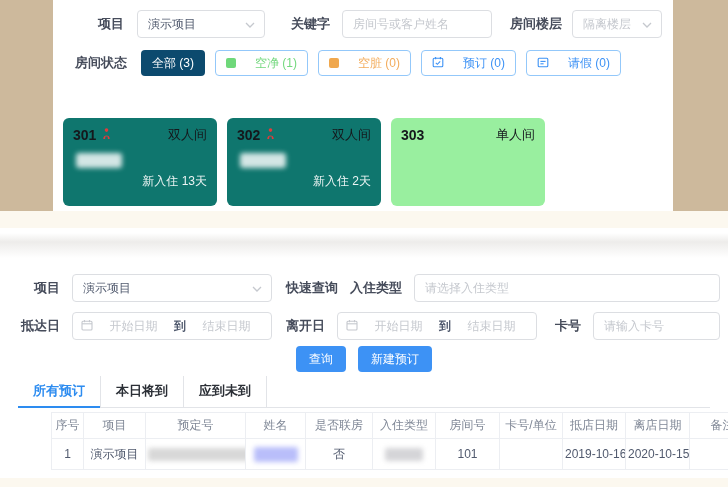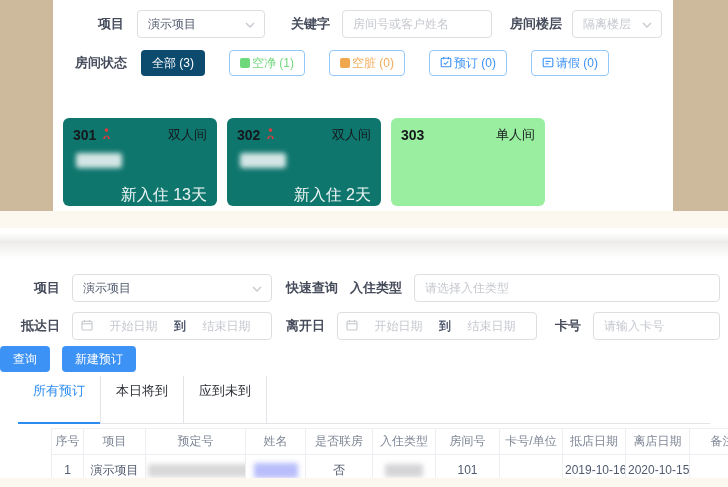--- a/index.html
+++ b/index.html
@@ -22,57 +22,57 @@
   }
   .sel { padding: 0 9px 0 10px; justify-content: space-between; cursor: pointer; }
   .sel .val { color: #515a6e; }
   .sel .ph { color: #c5c8ce; }
   input.tinput { display: inline-block; padding: 0 10px; color: #515a6e; outline: none; }
   input.tinput::placeholder { color: #c5c8ce; }
   
   .status-row { margin: 12px 0 0 22px; }
   .btn { height: 26px; border-radius: 4px; font-size: 12px; display: inline-flex; align-items: center; cursor: pointer; white-space: nowrap; }
   .btn-primary { background: #0c4a6e; color: #fff; border: none; padding: 0 11px; margin-left: 14px; }
-  .btn-outline { background: #fff; border: 1px solid #93c8fa; color: #3d92f5; padding: 0 10px; margin-left: 24px; gap: 2px; }
+  .btn-outline { background: #fff; border: 1px solid #93c8fa; color: #3d92f5; padding: 0 10px; margin-left: 10px; gap: 19px; }
   .btn-outline .txt-green { color: #73d87e; }
   .btn-outline .txt-orange { color: #f3ac5c; }
   .sq { width: 10px; height: 10px; border-radius: 2px; display: inline-block; }
   .sq-green { background: #6fd87a; }
   .sq-orange { background: #f0a84e; }
   
   .rooms { display: flex; gap: 10px; margin: 42px 0 0 10px; }
   .room-card { width: 154px; height: 88px; border-radius: 6px; position: relative; padding: 8px 10px; cursor: pointer; }
   .room-blue { background: #0f766e; }
   .room-green { background: #99ef9f; }
   .room-head { display: flex; align-items: center; color: #15181c; }
   .room-no { font-weight: bold; font-size: 14px; margin-right: 5px; }
   .room-type { margin-left: auto; font-size: 13px; }
   .guest-pill { width: 46px; height: 15px; margin: 9px 0 0 3px; background: rgba(255,255,255,0.82); border-radius: 3px; filter: blur(2.5px); }
-  .room-foot { position: absolute; right: 10px; bottom: 0; font-size: 16px; color: rgba(255,255,255,0.92); }
+  .room-foot { position: absolute; right: 10px; bottom: 16px; font-size: 12px; color: rgba(255,255,255,0.92); }
   
   .mid-gap { height: 17px; }
   
   .res-panel { position: relative; height: 250px; background: #fff; overflow: hidden; }
   .res-panel::before {
     content: ""; position: absolute; top: 0; left: 0; right: 0; height: 30px; pointer-events: none;
     background: linear-gradient(to bottom, #fff 0, #fff 5px, rgba(110,100,85,0.12) 14px, rgba(255,255,255,0) 30px);
   }
   .res-row1 { margin: 46px 8px 0 8px; position: relative; z-index: 1; }
   .res-row2 { margin: 10px 8px 0 8px; }
   .rlabel { width: 52px; text-align: right; font-size: 13px; font-weight: bold; color: #464c5b; white-space: nowrap; flex: none; }
   .gap12 { margin-left: 12px; }
   .daterange { width: 200px; padding: 0 8px; color: #c5c8ce; gap: 4px; margin-left: 12px; }
   .daterange .dph { flex: 1; text-align: center; }
   .daterange .to { color: #515a6e; font-weight: bold; font-size: 12px; }
   .grow { flex: 1; min-width: 90px; }
-  .action-row { display: flex; justify-content: flex-start; gap: 12px; margin-top: 6px; position: relative; z-index: 1; }
+  .action-row { display: flex; justify-content: center; gap: 12px; margin-top: 6px; position: relative; z-index: 1; }
   .btn-solid { height: 26px; padding: 0 13px; background: #3d92f5; color: #fff; border: none; border-radius: 4px; font-size: 12px; display: inline-flex; align-items: center; cursor: pointer; }
   
   .tabs { display: flex; margin: 4px 18px 0 18px; border-bottom: 1px solid #e2e4e8; }
-  .tab { font-size: 13px; font-weight: normal; color: #2b2f36; padding: 6px 15px 23px; border-right: 1px solid #e2e4e8; position: relative; cursor: pointer; }
+  .tab { font-size: 13px; font-weight: bold; color: #2b2f36; padding: 6px 15px 7px; border-right: 1px solid #e2e4e8; position: relative; cursor: pointer; }
   .tab.active { color: #2d8cf0; }
   .tab.active::after { content: ""; position: absolute; left: 0; right: 0; bottom: -1px; height: 2px; background: #2d8cf0; }
   
   .table-wrap { margin: 4px 0 0 9px; overflow: hidden; padding-left: 42px; }
   table { border-collapse: collapse; table-layout: fixed; width: 744px; font-size: 12px; }
   th, td { border: 1px solid #eceef2; text-align: center; overflow: hidden; white-space: nowrap; }
   th { font-weight: normal; color: #7f8796; height: 26px; padding: 0 2px; }
   td { color: #515a6e; height: 31px; padding: 0 2px; }
   .redact { display: inline-block; vertical-align: middle; border-radius: 2px; filter: blur(2.5px); }
   .redact-resno { width: 110px; height: 13px; background: #d8d8d8; }

